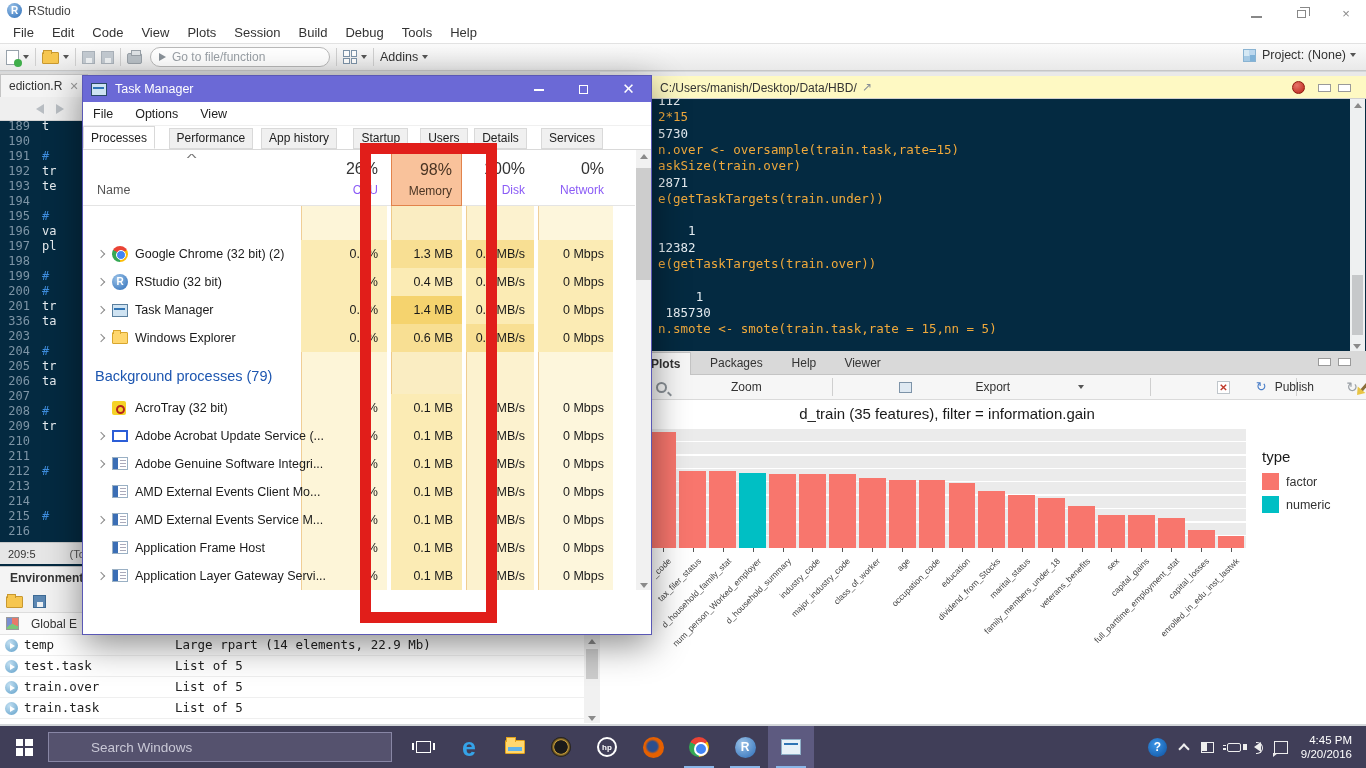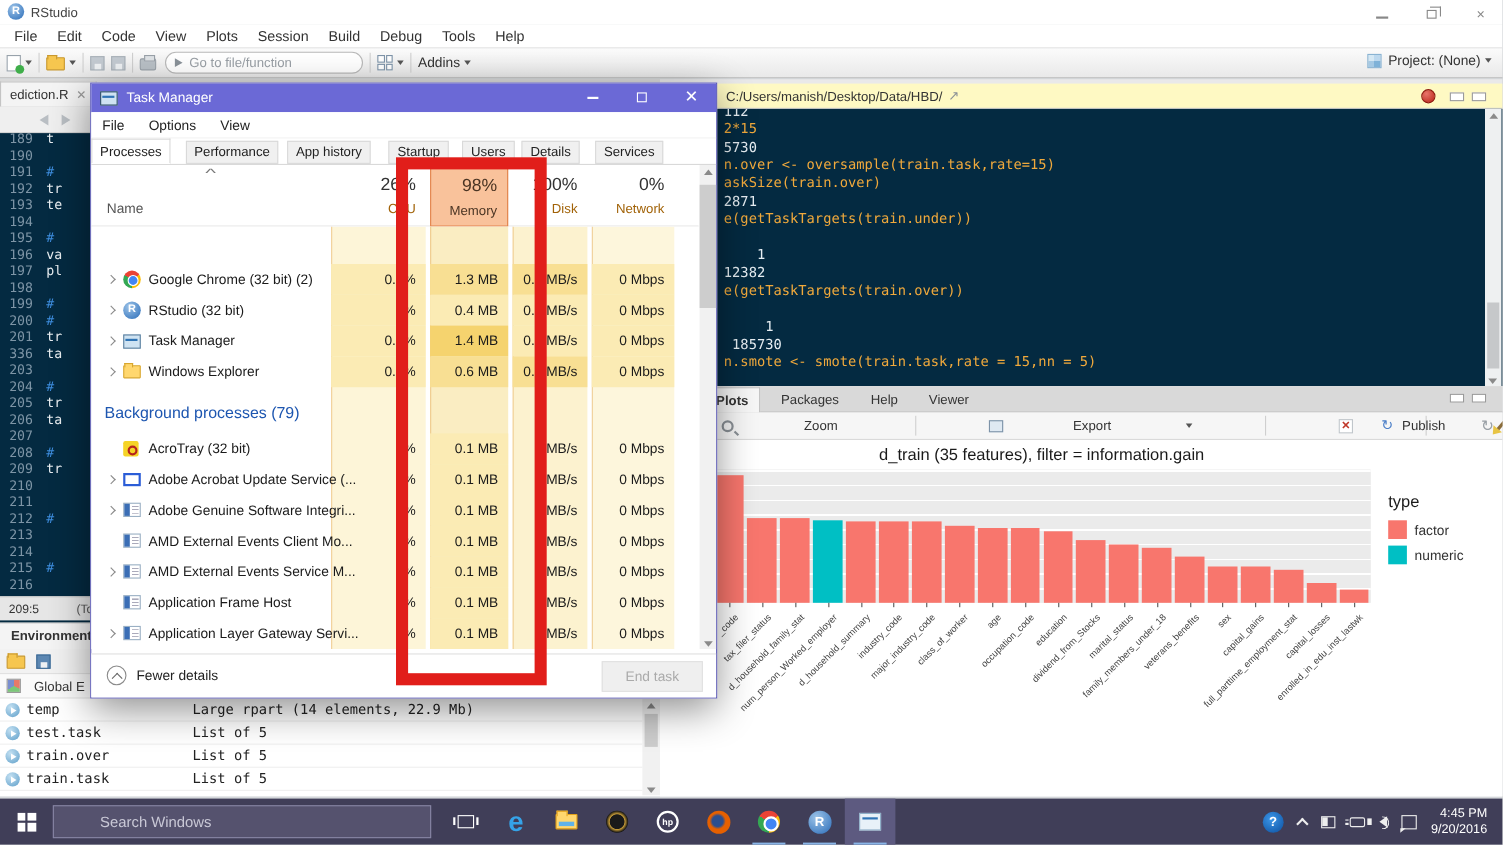--- a/index.html
+++ b/index.html
@@ -198,21 +198,21 @@
   .tm-tab { position:absolute; bottom:0; height:21px; background:#f0f0f0; border:1px solid #d9d9d9;
     font-size:12px; color:#222; line-height:19px; padding:0 7px; }
   .tm-tab.active { background:#fff; border-bottom-color:#fff; height:23px; line-height:22px; }
 
   #tm-header { left:0; top:74px; width:552px; height:56px; background:#fff;
     border-bottom:1px solid #e4e4e4; }
   #tm-sort { position:absolute; left:106px; top:2px; font-size:11px; color:#777; transform:scaleX(1.9); }
   #tm-name-label { position:absolute; left:14px; top:33px; font-size:12.5px; color:#555; }
   .tm-colhead { position:absolute; top:0; height:56px; }
   .tm-colhead .pct { position:absolute; right:9px; top:10px; font-size:16px; color:#333; }
-  .tm-colhead .lbl { position:absolute; right:9px; top:33px; font-size:12px; color:#a16207; }
+  .tm-colhead .lbl { position:absolute; right:9px; top:33px; font-size:12px; color:#8b5cf6; }
   .tm-colhead.highlight { background:#f9c29b; border:1px solid #e2834b; }
   .tm-colhead.highlight .pct, .tm-colhead.highlight .lbl { color:#4a3423; }
 
   #tm-rows { left:0; top:130px; width:552px; height:384px; background:#fff; overflow:hidden; }
   .tm-strip { position:absolute; top:0; height:384px; }
   .tm-group-label { position:absolute; left:12px; font-size:14.5px; color:#1d56b0; }
   .tm-chev { position:absolute; left:15px; width:6px; height:6px; border-right:1.5px solid #8a8a8a;
     border-top:1.5px solid #8a8a8a; transform:rotate(45deg); }
   .tm-pname { position:absolute; left:52px; font-size:12.5px; color:#1a1a1a; white-space:nowrap; }
   .tm-cell { position:absolute; font-size:12.5px; color:#1a1a1a; text-align:right; padding-right:9px; }
@@ -847,27 +847,20 @@
           <div class="tm-cell" style="left: 308px; width: 71px; top: 0px; height: 28px; line-height: 28px; background: rgb(251, 235, 180);">0.1 MB</div>
           <div class="tm-cell" style="left: 383px; width: 68px; top: 0px; height: 28px; line-height: 28px; background: transparent;">0 MB/s</div>
           <div class="tm-cell" style="left: 455px; width: 75px; top: 0px; height: 28px; line-height: 28px; background: transparent;">0 Mbps</div>
         </div>
       </div>
     <div class="abs" id="tm-scrollbar">
       <div class="sb-arrow sb-up"></div>
       <div id="tm-scroll-thumb"></div>
       <div class="sb-arrow sb-down" style="position:absolute;bottom:2px;left:3.5px;margin:0;"></div>
     </div>
-    <div class="abs" id="tm-footer">
-      <div id="tm-fewer">
-        <span id="tm-fewer-circle"></span>
-        <span id="tm-fewer-label">Fewer details</span>
-      </div>
-      <div id="tm-endtask">End task</div>
-    </div>
   </div>
 
   <div class="abs" id="annotation-rect"></div>
 
   <div class="abs" id="taskbar">
     <div id="start-button">
       <span id="start-glyph">
           <span></span>
           <span></span>
           <span></span>

